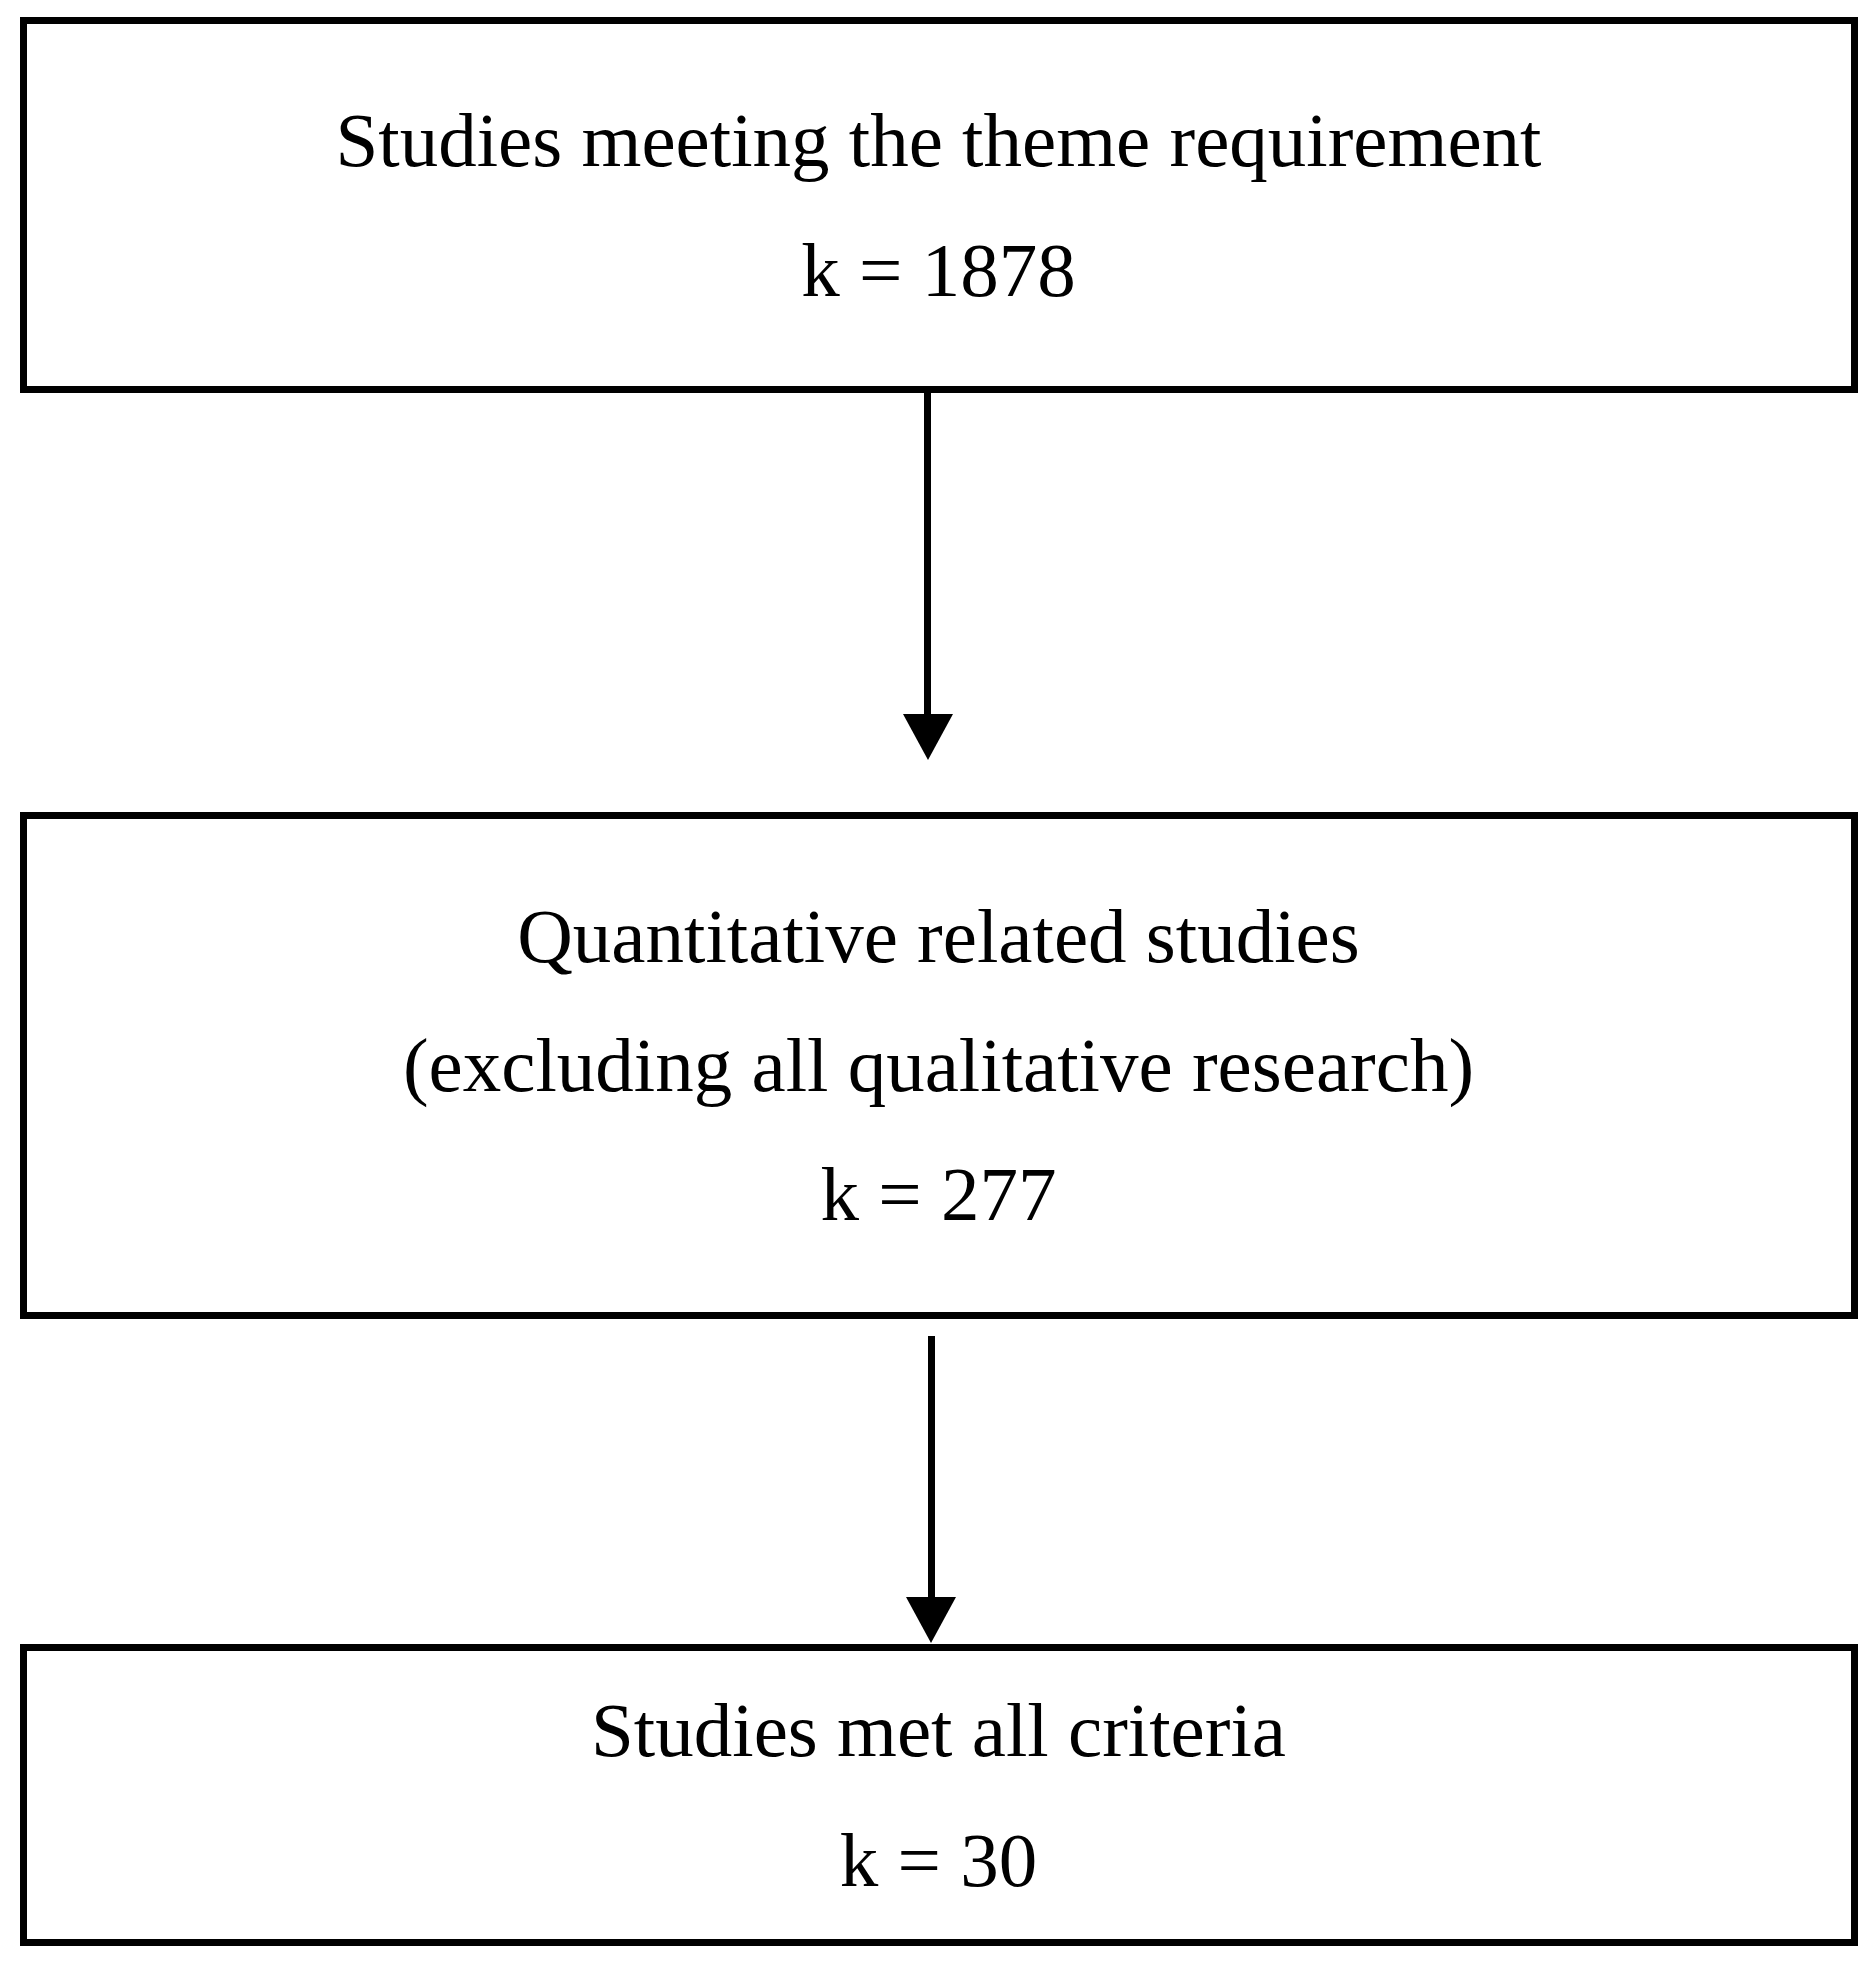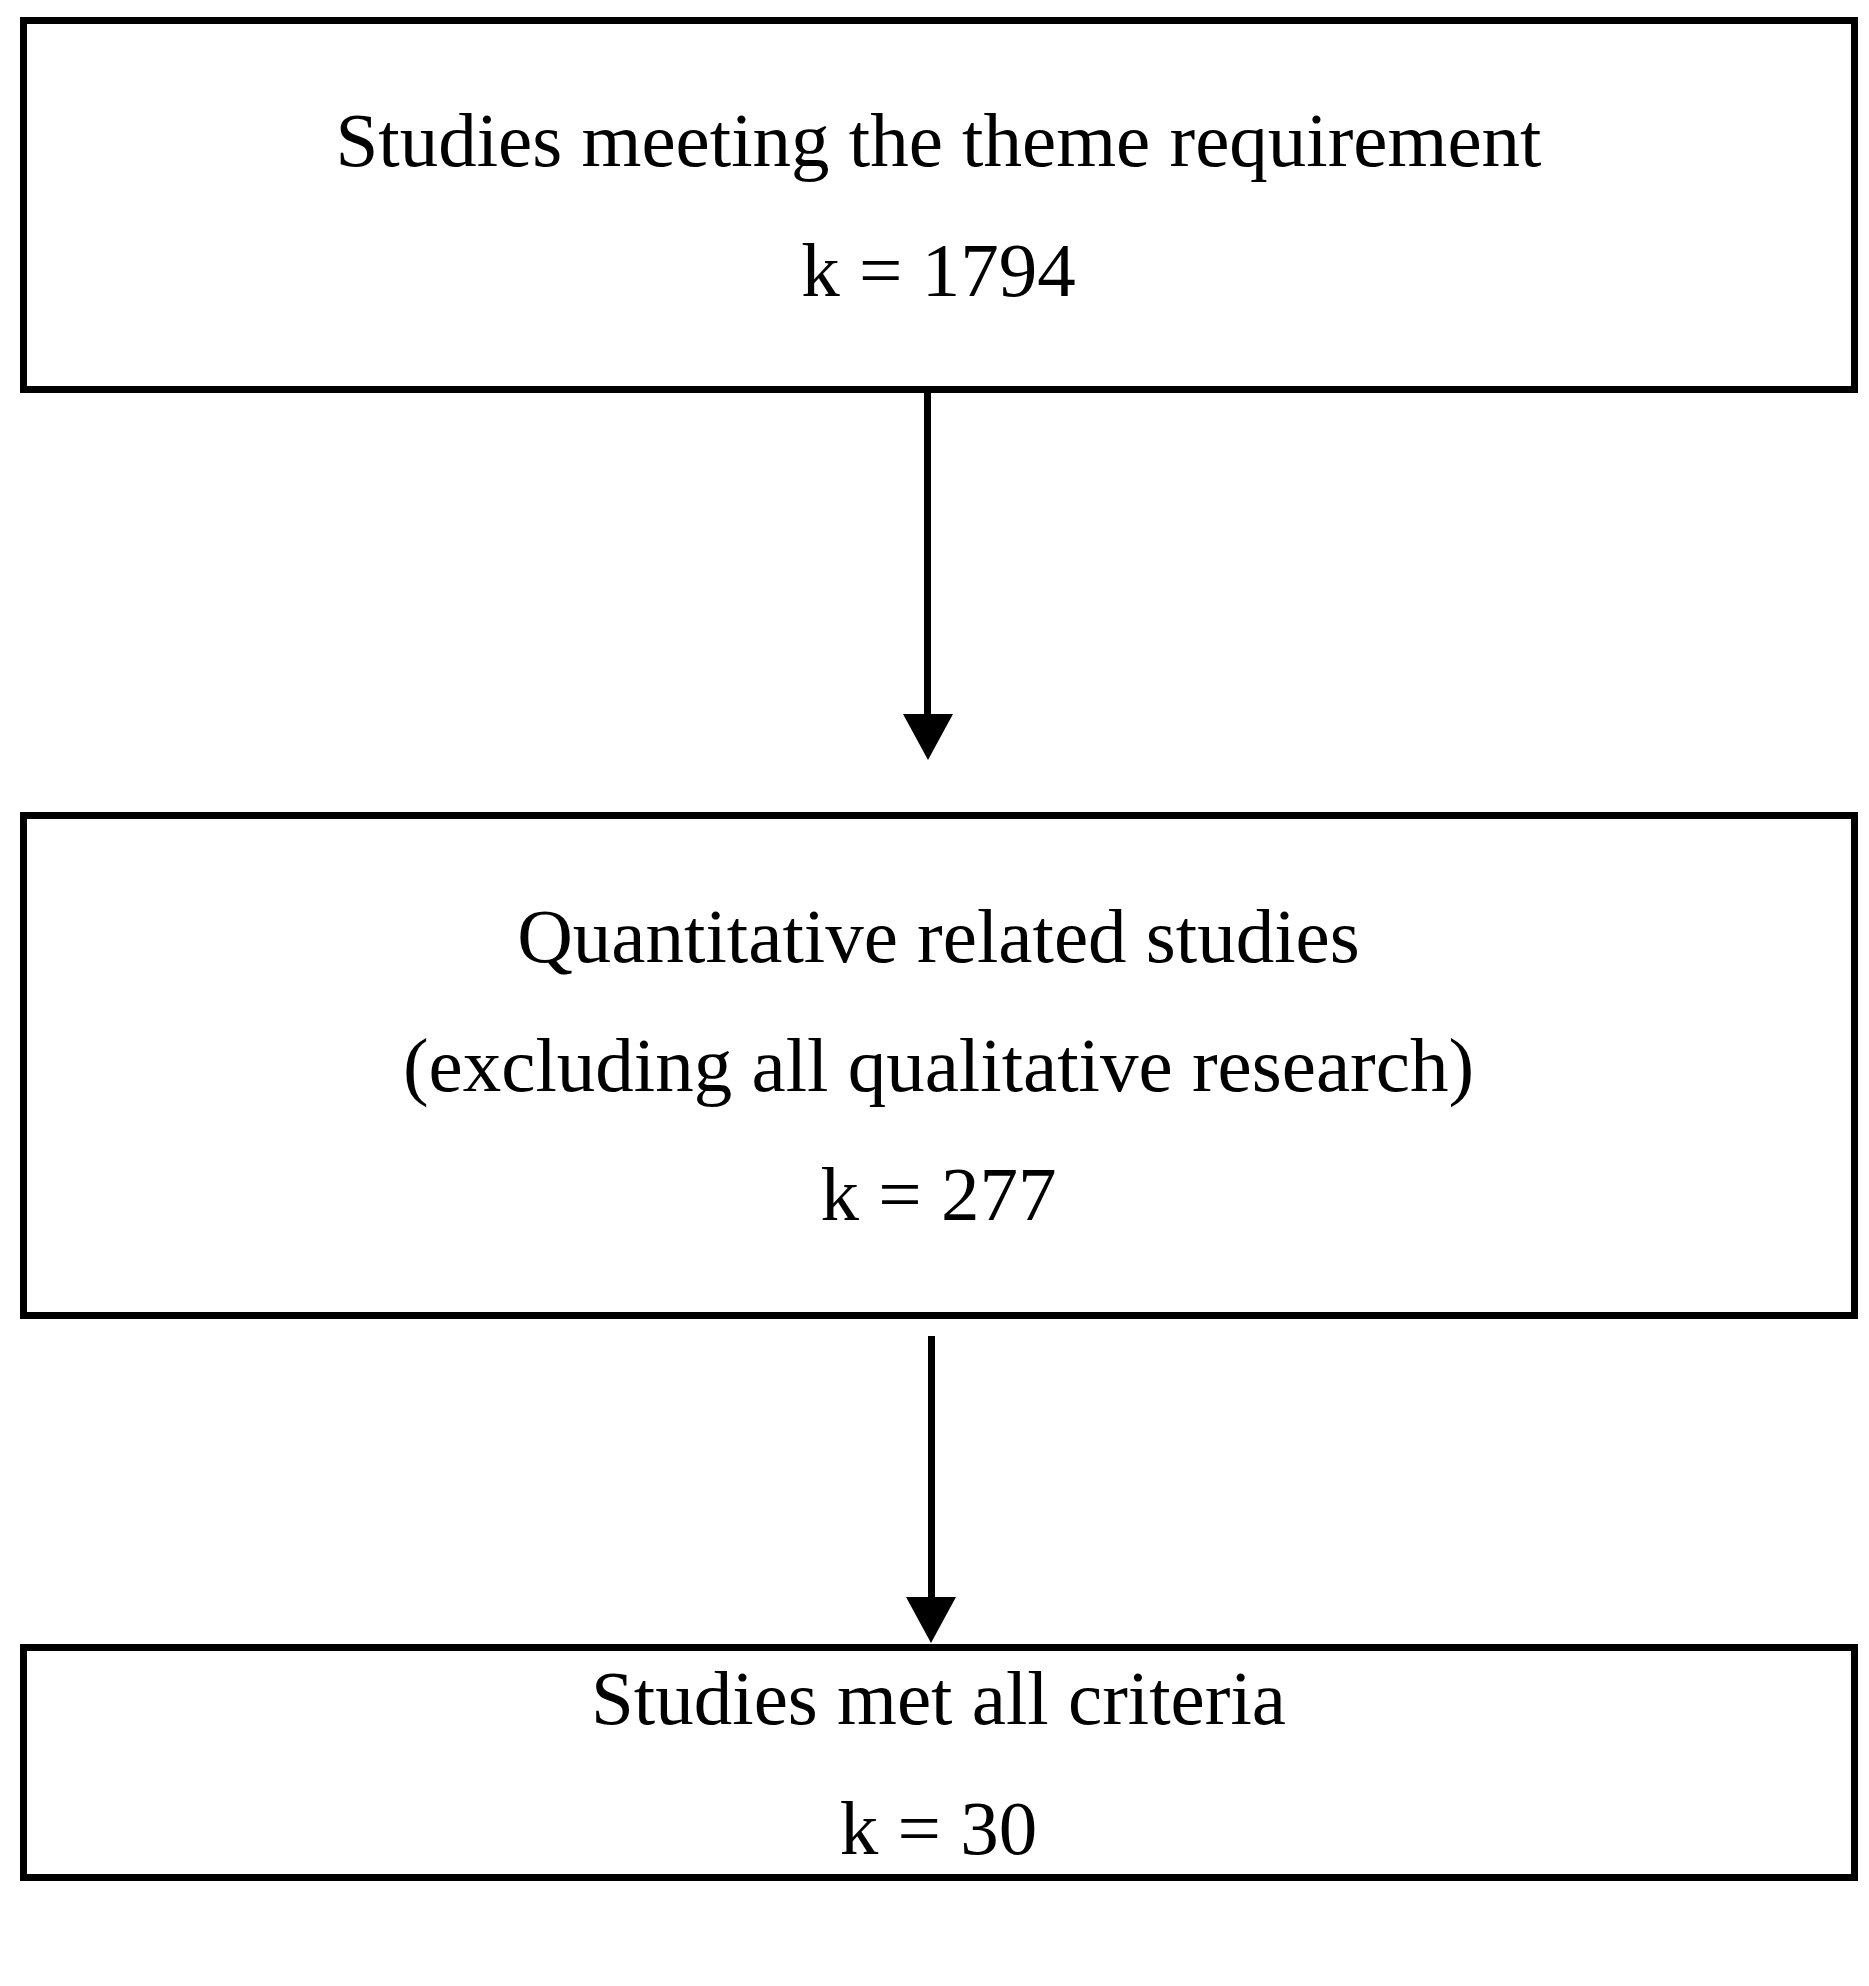--- a/index.html
+++ b/index.html
@@ -30,21 +30,21 @@
     text-align: center;
   }
   .flow-box .line {
     font-size: 77px;
     white-space: nowrap;
   }
   .box-1 { top: 16.7px;   height: 376px; }
   .box-1 .line { line-height: 130px; }
   .box-2 { top: 812px;  height: 507px; gap: 8px; }
   .box-2 .line { line-height: 121px; }
-  .box-3 { top: 1644px; height: 237px; }
+  .box-3 { top: 1644px; height: 302px; }
   .box-3 .line { line-height: 130px; }
 
   .arrow-shaft {
     position: absolute;
     width: 7.4px;
     background: #000000;
   }
   .arrow-head {
     position: absolute;
     width: 0;
@@ -58,21 +58,21 @@
   .shaft-2 { left: 928px; top: 1336px; height: 262px; }
   .head-2  { left: 906px;  top: 1597px; }
 </style>
 </head>
 <body>
 
 <div class="canvas">
 
   <div class="flow-box box-1">
     <div class="line">Studies meeting the theme requirement</div>
-    <div class="line">k = 1794</div>
+    <div class="line">k = 1878</div>
   </div>
 
   <div class="arrow-shaft shaft-1"></div>
   <div class="arrow-head head-1"></div>
 
   <div class="flow-box box-2">
     <div class="line">Quantitative related studies</div>
     <div class="line">(excluding all qualitative research)</div>
     <div class="line">k = 277</div>
   </div>

